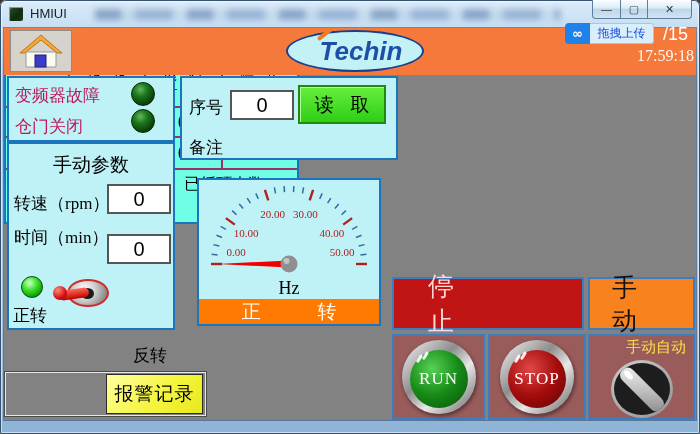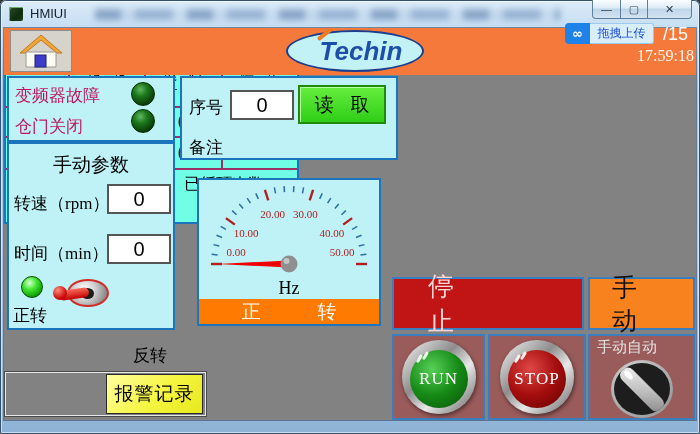--- a/index.html
+++ b/index.html
@@ -112,22 +112,22 @@
   .round-btn { position:absolute; left:50%; top:50%; transform:translate(-50%,-50%); width:74px; height:74px;
     border-radius:50%; background:linear-gradient(135deg,#f8f8f8 0%,#8d8d8d 40%,#e8e8e8 62%,#5f5f5f 100%);
     box-shadow:1px 2px 4px rgba(0,0,0,.5); }
   .dome { position:absolute; left:8px; top:10px; width:58px; height:58px; border-radius:50%;
     display:flex; align-items:center; justify-content:center;
     font:17px "Liberation Serif",serif; color:#fff; letter-spacing:1px; }
   .dome.green { background:radial-gradient(circle at 38% 32%, #57d157 0%, #168a16 50%, #0a5c0a 90%); }
   .dome.red { background:radial-gradient(circle at 38% 32%, #e04848 0%, #a50d0d 50%, #6e0404 90%); }
   .shine { position:absolute; width:2.5px; height:9px; background:rgba(255,255,255,.9); border-radius:2px; transform:rotate(32deg); }
   .shine.s1 { left:16px; top:14px; } .shine.s2 { left:22px; top:11px; }
-  .sel-labels { position:absolute; left:0; top:2px; width:100%; display:flex; justify-content:flex-start;
-    padding:0 7px; color:#e5e5e5; font-size:15px; }
+  .sel-labels { position:absolute; left:0; top:2px; width:100%; display:flex; justify-content:flex-end;
+    padding:0 7px; color:#fde047; font-size:15px; }
   .knob { position:absolute; left:50%; top:24px; transform:translateX(-50%); width:62px; height:58px;
     border-radius:50%; background:radial-gradient(circle at 40% 35%, #e2e2e2, #a2a2a2 70%, #7d7d7d); }
   .knob-face { position:absolute; left:3px; top:3px; width:56px; height:52px; border-radius:50%; background:#1d1d1d; overflow:hidden; }
   .knob-lever { position:absolute; left:0px; top:19px; width:56px; height:15px; border-radius:8px;
     background:linear-gradient(135deg,#f0f0f0,#bdbdbd 55%,#8a8a8a); transform:rotate(45deg); }
   .knob-hi { position:absolute; left:9px; top:9px; width:11px; height:6px; border-radius:50%;
     background:rgba(255,255,255,.95); transform:rotate(45deg); }
   
   .footer-frame { position:absolute; left:1px; top:344px; width:201px; height:44px;
     border:1px solid #e8e8e8; outline:1px solid #4a4a4a; background:#828282; }
@@ -183,21 +183,21 @@
       <div class="status-row">
         <span class="status-label cjk">仓门关闭</span>
         <span class="led dark" style="top:0;"></span>
       </div>
     </div>
 
     <div class="panel manual-panel">
       <div class="manual-title cjk">手动参数</div>
       <span class="field-label cjk" style="top:48px;">转速（rpm）</span>
       <input class="num-input" style="left: 98px; top: 40px;" readonly="" value="0">
-      <span class="field-label cjk" style="top:98px;">时间（min）</span>
+      <span class="field-label cjk" style="top:82px;">时间（min）</span>
       <input class="num-input" style="left: 98px; top: 90px;" readonly="" value="0">
       <span class="led bright"></span>
       <div class="toggle">
         <div class="toggle-base"></div>
         <div class="toggle-hole"></div>
         <div class="toggle-lever"></div>
         <div class="toggle-ball"></div>
       </div>
       <span class="dir-label cjk" style="left:4px;">正转</span>
       <span class="dir-label cjk" style="left:124px;margin-top:40px;">反转</span>

